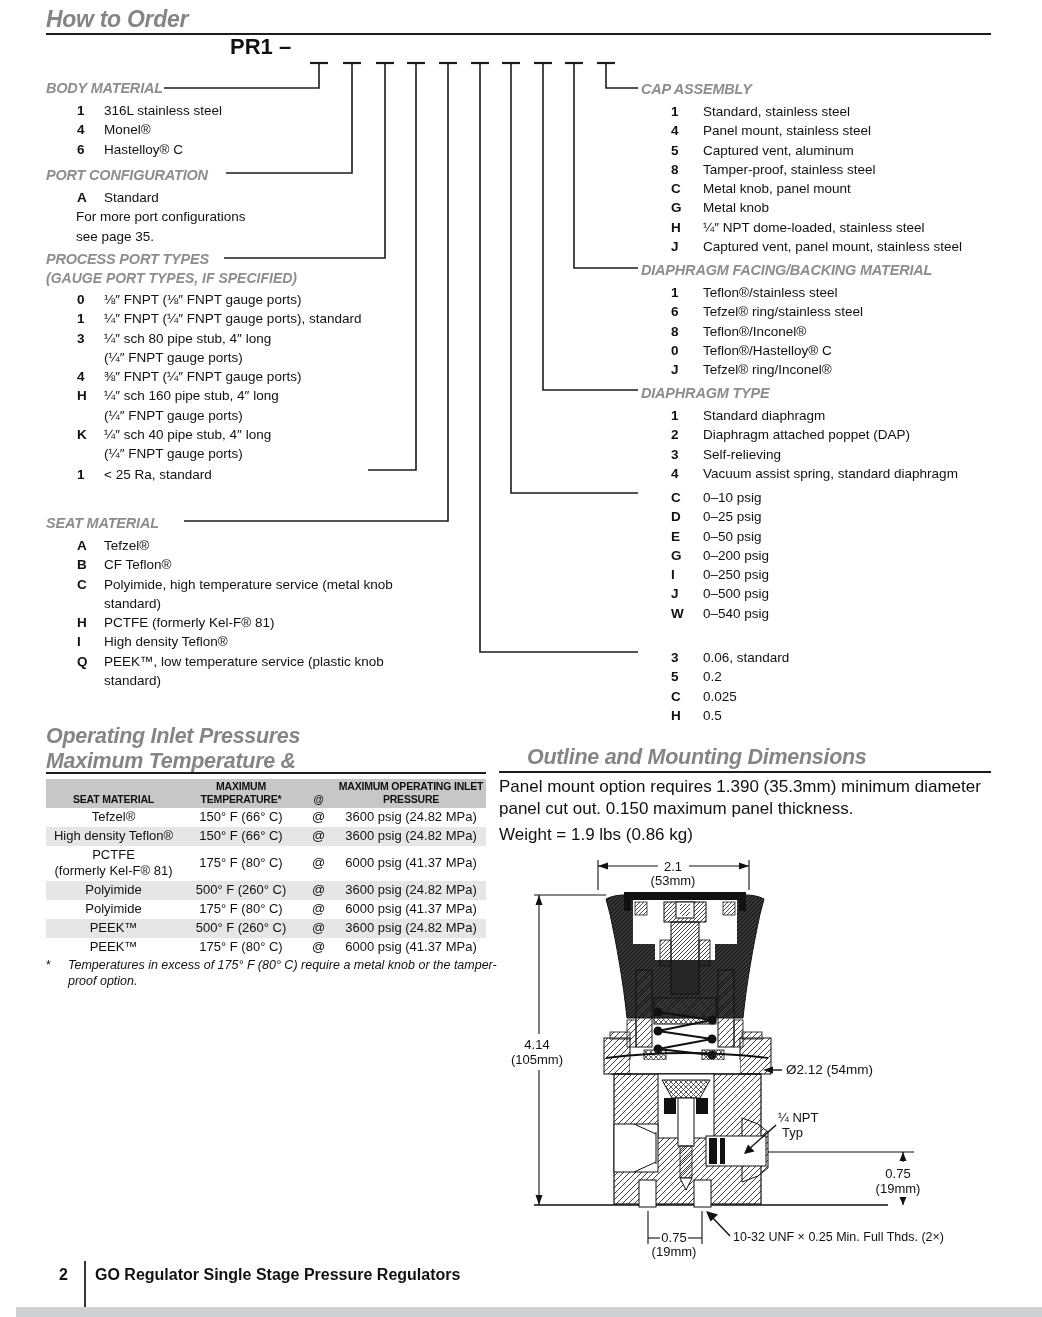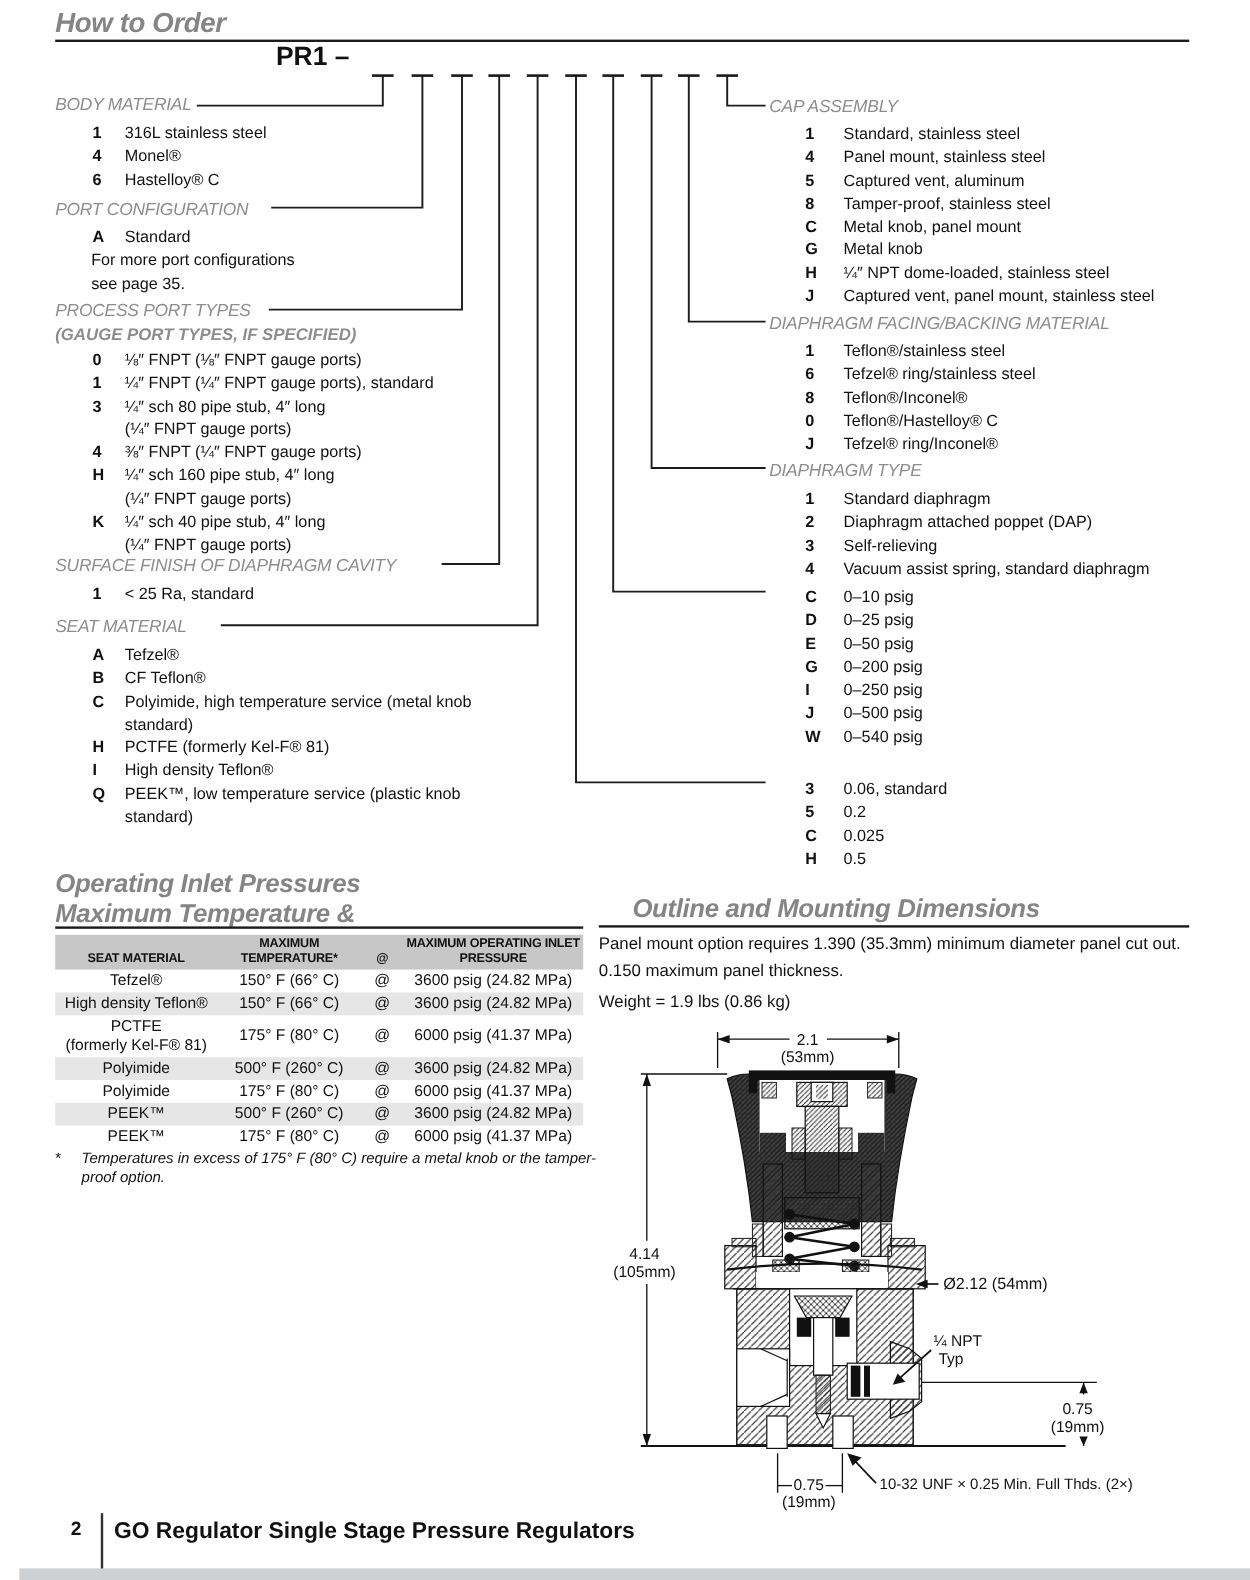--- a/index.html
+++ b/index.html
@@ -4,46 +4,46 @@
 <style>
   html,body{margin:0;padding:0;background:#ffffff;}
   #page{position:relative;width:1042px;height:1317px;background:#ffffff;overflow:hidden;
         font-family:"Liberation Sans", sans-serif;color:#111;margin-left:16px;}
   .abs{position:absolute;}
   .h-gray{font-weight:bold;font-style:italic;color:#858585;letter-spacing:-0.3px;}
   .rule{position:absolute;background:#1c1c1c;height:2.4px;}
   .model{font-weight:bold;font-size:22px;color:#111;}
   
   .sec{position:absolute;width:470px;}
-  .sec-title{font-weight:normal;font-style:italic;color:#8d8d8d;font-size:14.5px;line-height:20px;letter-spacing:-0.2px;}
+  .sec-title{font-weight:bold;font-style:italic;color:#8d8d8d;font-size:14.5px;line-height:20px;letter-spacing:-0.2px;}
   .sec-sub{font-weight:bold;font-style:italic;color:#8d8d8d;font-size:14px;line-height:18px;}
   .opts{margin-top:3px;}
   .opt{position:relative;padding-left:58px;line-height:19.3px;font-size:13.5px;}
   .opt .code{position:absolute;left:31px;font-weight:bold;}
   .rsec .opt{padding-left:62px;}
   .rsec .opt .code{left:30px;}
   .note{padding-left:30px;line-height:19.3px;font-size:13.5px;}
   
   #ttable{position:absolute;left:30px;top:779px;width:440px;font-size:13px;}
   .trow{display:flex;align-items:center;min-height:19px;}
   .trow:nth-child(even){background:#e6e6e6;}
   .thead{display:flex;background:#c7c7c7;min-height:29px;align-items:flex-end;
          font-weight:bold;font-size:10.5px;letter-spacing:-0.2px;}
   .tc{text-align:center;white-space:pre-line;line-height:13px;padding:1px 0 2px 0;}
   .trow .tc{line-height:16px;}
   .c0{width:135px;}.c1{width:120px;}.c2{width:35px;}.c3{width:150px;}
   .footnote{position:absolute;left:30px;top:957px;width:430px;font-size:12.5px;font-style:italic;line-height:16px;padding-left:22px;}
   .footnote .star{position:absolute;left:0;top:0;font-style:normal;}
   
-  .body-text{font-size:14px;line-height:21.5px;color:#111;}
+  .body-text{font-size:17px;line-height:21.5px;color:#111;}
   
   .tm-line{font-size:12.8px;font-style:italic;line-height:16.6px;}
   
   .pg-num{font-size:16px;font-weight:bold;}
-  .ft-title{font-size:19px;font-weight:bold;}
+  .ft-title{font-size:16px;font-weight:bold;}
   .vline{position:absolute;background:#333;width:1.5px;}
   .edge-r{position:absolute;left:1029px;top:72px;width:13px;height:1245px;background:#e0e0e0;border-top-left-radius:10px;}
   .edge-b{position:absolute;left:0;top:1307px;width:1042px;height:10px;background:#ced1d3;}
   svg text{font-family:"Liberation Sans", sans-serif;fill:#111;}
 </style>
 </head>
 <body>
 
 <div id="page">
 
@@ -136,21 +136,20 @@
         <div class="sub">(¼″ FNPT gauge ports)</div>
       </div>
         <div class="opt">
         <span class="code">K</span><span>¼″ sch 40 pipe stub, 4″ long</span>
         <div class="sub">(¼″ FNPT gauge ports)</div>
       </div>
       </div>
   </div>
 
   <div class="sec" style="left:30px;top:462px;">
-    <div class="sec-title">SURFACE FINISH OF DIAPHRAGM CAVITY</div>
     <div class="opts">
 
     <div class="opt">
         <span class="code">1</span><span>&lt; 25 Ra, standard</span>
       </div>
       </div>
   </div>
 
   <div class="sec" style="left:30px;top:513px;">
     <div class="sec-title">SEAT MATERIAL</div>

